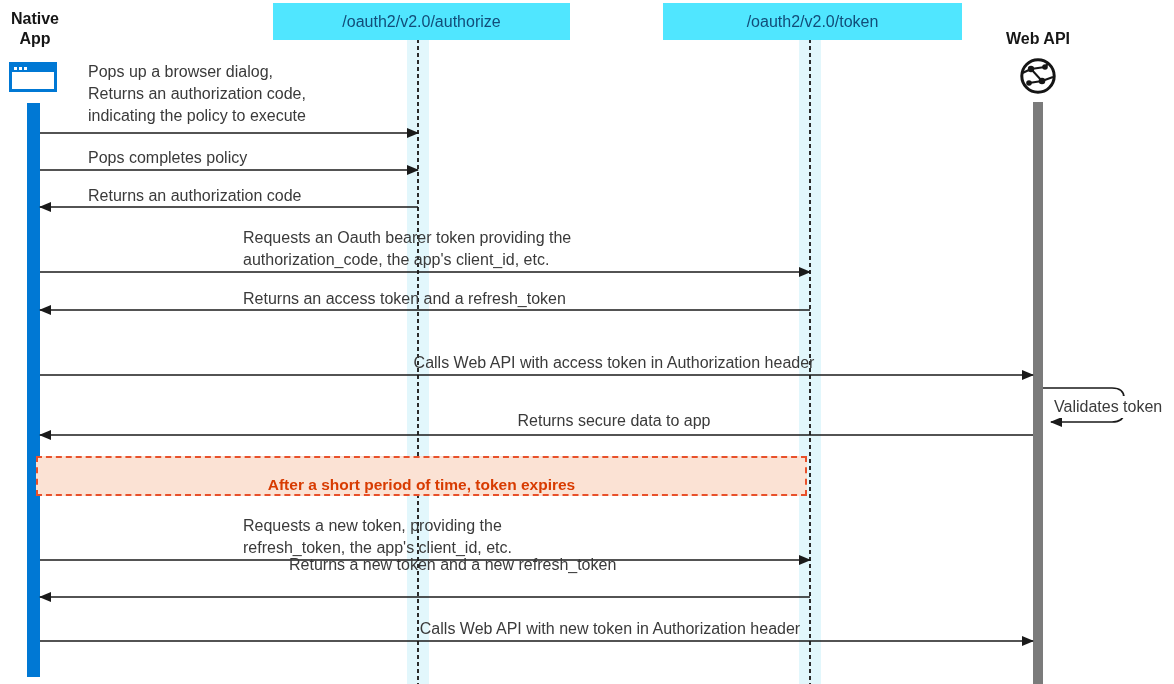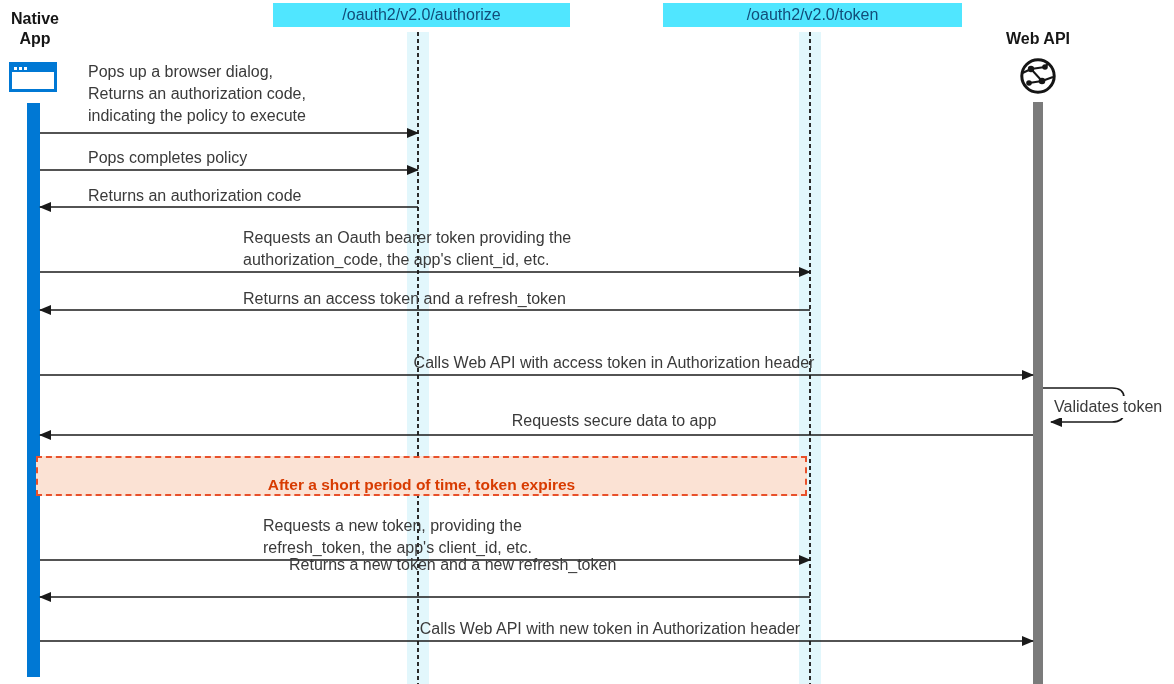--- a/index.html
+++ b/index.html
@@ -8,21 +8,21 @@
     font-family:"Liberation Sans", sans-serif;
   }
   
   .actor-label{
     position:absolute;font-weight:bold;font-size:16px;line-height:20px;
     color:var(--actor-text,#161616);text-align:center;white-space:pre-line;
   }
   .native-app-label{left:0;top:9px;width:70px;}
   .web-api-label{left:978px;top:29px;width:120px;}
   .endpoint-header{
-    position:absolute;top:3px;height:24px;
+    position:absolute;top:3px;height:37px;
     background:var(--endpoint-header-bg,#50e6ff);
     color:var(--endpoint-header-text,#124d79);
     font-size:16px;display:flex;align-items:center;justify-content:center;
   }
   .endpoint-authorize{left:273px;width:297px;}
   .endpoint-token{left:663px;width:299px;}
   
   .browser-icon{
     position:absolute;left:9px;top:62px;width:48px;height:30px;
     border:3px solid var(--app-blue,#0078d4);background:#fff;box-sizing:border-box;
@@ -139,22 +139,22 @@
   </div>
   <div class="msg" style="left:88px;top:147px;">Pops completes policy</div>
   <div class="msg" style="left:88px;top:185px;">Returns an authorization code</div>
   <div class="msg" style="left:243px;top:227px;">
     <div>Requests an Oauth bearer token providing the</div>
     <div>authorization_code, the app's client_id, etc.</div>
   </div>
   <div class="msg" style="left:243px;top:288px;">Returns an access token and a refresh_token</div>
   <div class="msg centered" style="left:614px;top:352px;">Calls Web API with access token in Authorization header</div>
   <div class="msg msg-validates" style="left:1052px;top:396px;">Validates token</div>
-  <div class="msg centered" style="left:614px;top:410px;">Requests secure data to app</div>
-  <div class="msg" style="left:243px;top:515px;margin-left:20px;">
+  <div class="msg centered" style="left:614px;top:410px;">Returns secure data to app</div>
+  <div class="msg" style="left:243px;top:515px;">
     <div>Requests a new token, providing the</div>
     <div>refresh_token, the app's client_id, etc.</div>
   </div>
   <div class="msg" style="left:243px;top:554px;margin-left:46px;">Returns a new token and a new refresh_token</div>
   <div class="msg centered" style="left:610px;top:618px;">Calls Web API with new token in Authorization header</div>
 
   <div class="note">
     <span>After a short period of time, token expires</span>
   </div>
 

